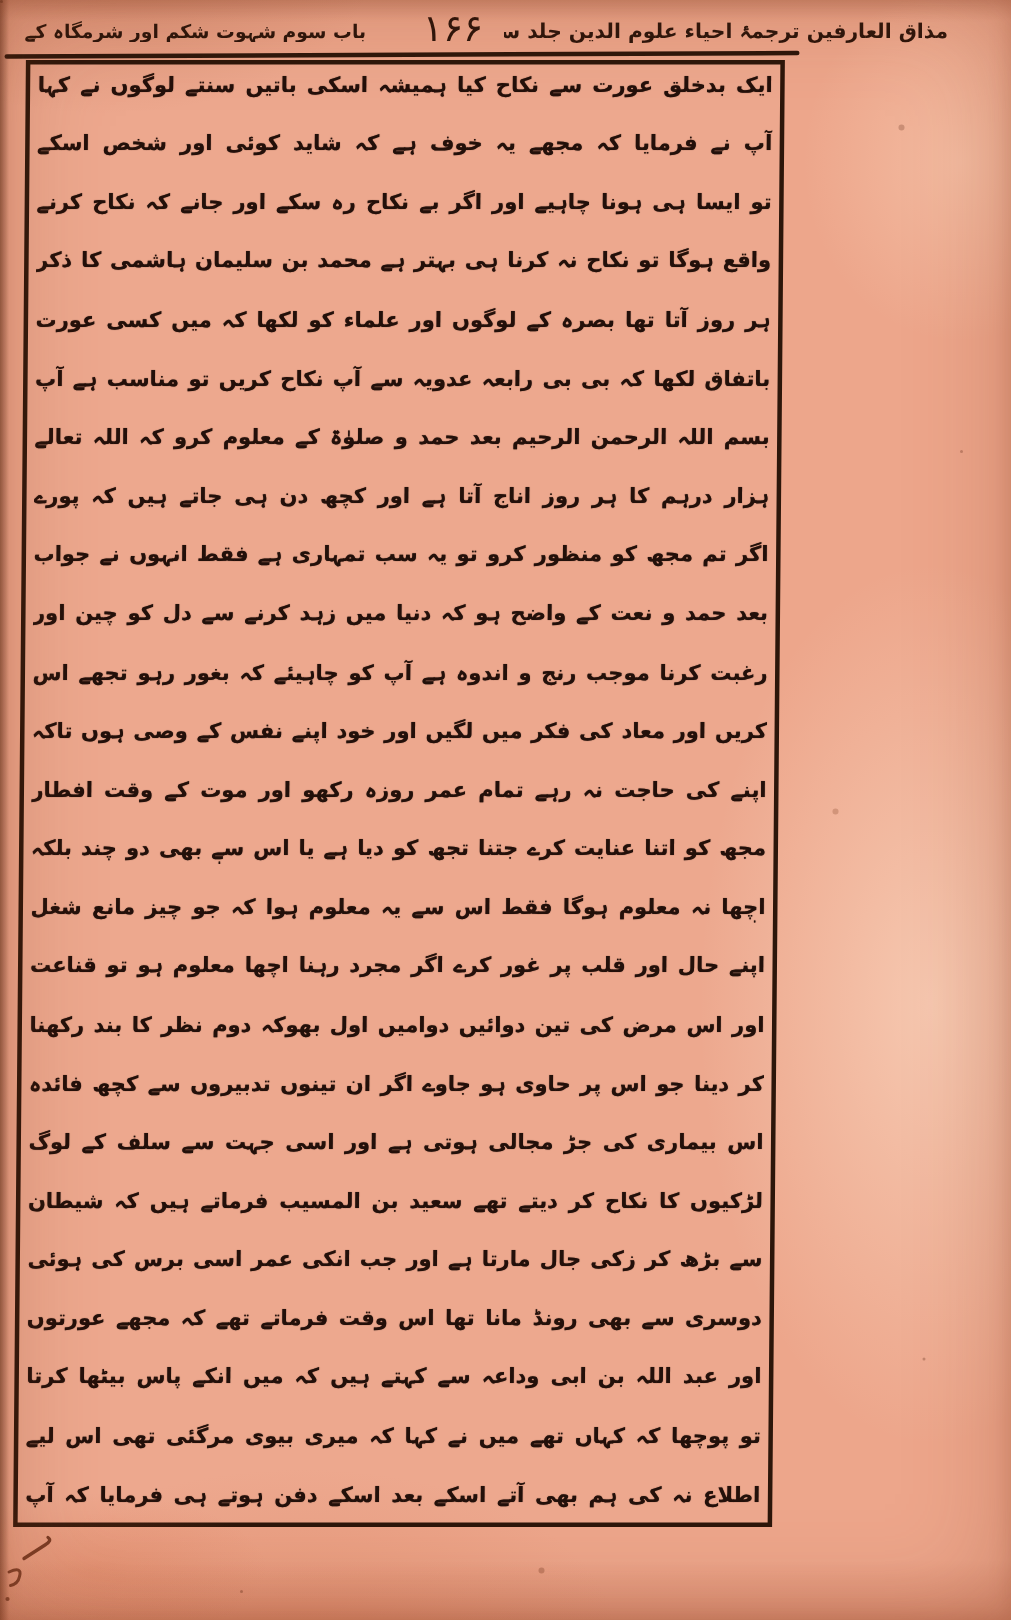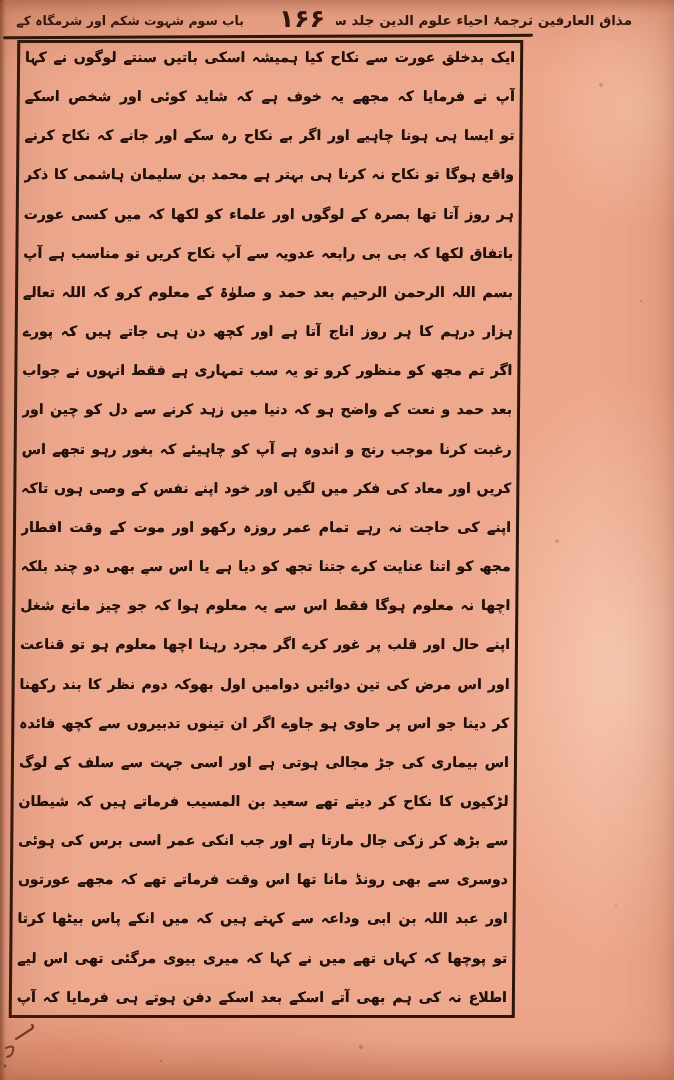--- a/index.html
+++ b/index.html
@@ -14,21 +14,21 @@
       radial-gradient(ellipse 260px 140px at 10% -2%, rgba(150,70,40,.22), rgba(150,70,40,0) 70%),
       linear-gradient(to bottom, rgba(120,55,30,.18) 0px, rgba(120,55,30,0) 14px),
       linear-gradient(to top, rgba(150,60,30,.22) 0px, rgba(150,60,30,0) 40px),
       linear-gradient(to right, rgba(70,30,14,.50) 0px, rgba(70,30,14,0) 6px);
   }
   .vignette{position:absolute;inset:0;pointer-events:none;
     box-shadow:inset 0 0 70px rgba(130,55,28,.30), inset 0 0 14px rgba(130,55,28,.22);}
   
   .hdr{position:absolute;color:#2a140a;direction:rtl;white-space:nowrap;overflow:hidden;}
   .hdr-book{right:42px;top:12px;width:296px;font-size:13.5px;font-weight:bold;text-align:center;}
-  .hdr-num{left:258px;top:4px;width:88px;font-size:25px;font-weight:bold;text-align:center;letter-spacing:2px;}
+  .hdr-num{left:258px;top:4px;width:88px;font-size:25px;font-weight:normal;text-align:center;letter-spacing:2px;}
   .hdr-chap{left:12px;top:13px;width:232px;font-size:12.5px;font-weight:bold;text-align:center;}
   .hdr-rule{position:absolute;left:3px;top:35px;width:530px;height:3px;background:#2c160a;
     transform:rotate(-.25deg);border-radius:2px;}
   
   .frame{position:absolute;left:13px;top:40px;width:506px;height:978px;
     border:3px solid #2c160a;box-sizing:border-box;transform:skewX(-.5deg);
     background:rgba(255,240,225,.04);}
   .textblock{position:absolute;inset:0;display:flex;flex-direction:column;
     justify-content:space-between;padding:4px 5px 8px 5px;}
   .line{direction:rtl;text-align:justify;text-align-last:justify;overflow:hidden;

